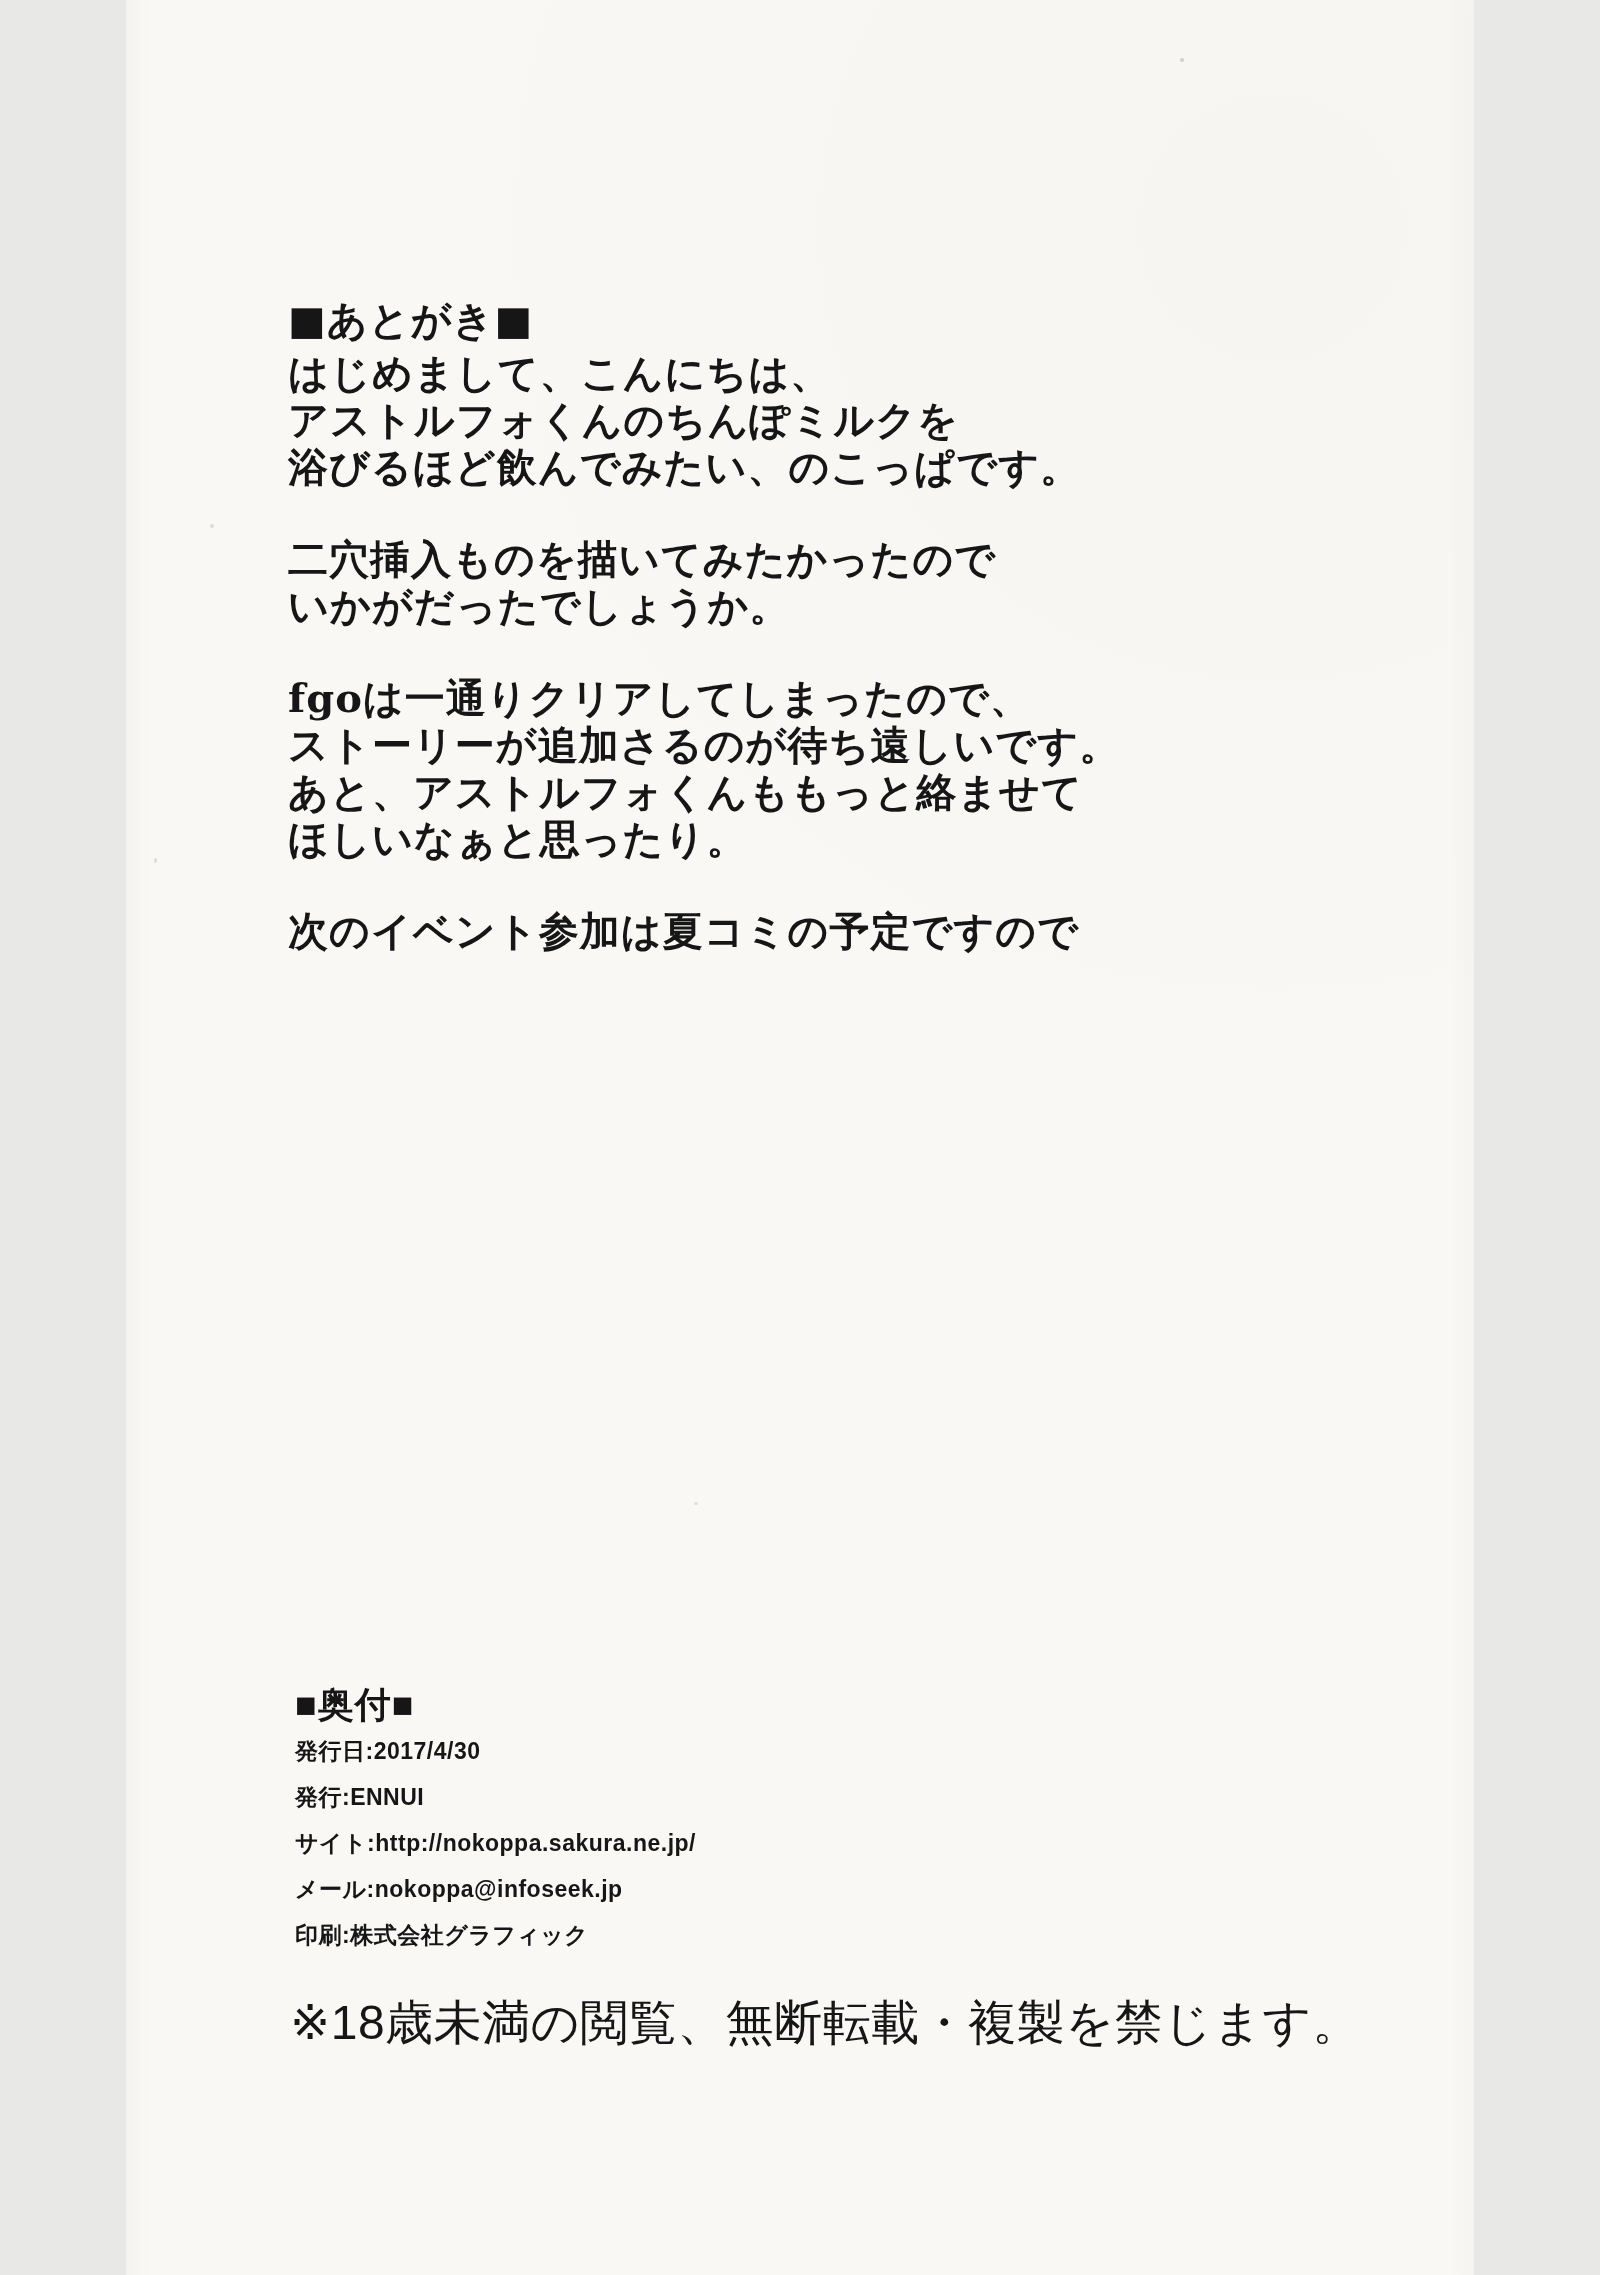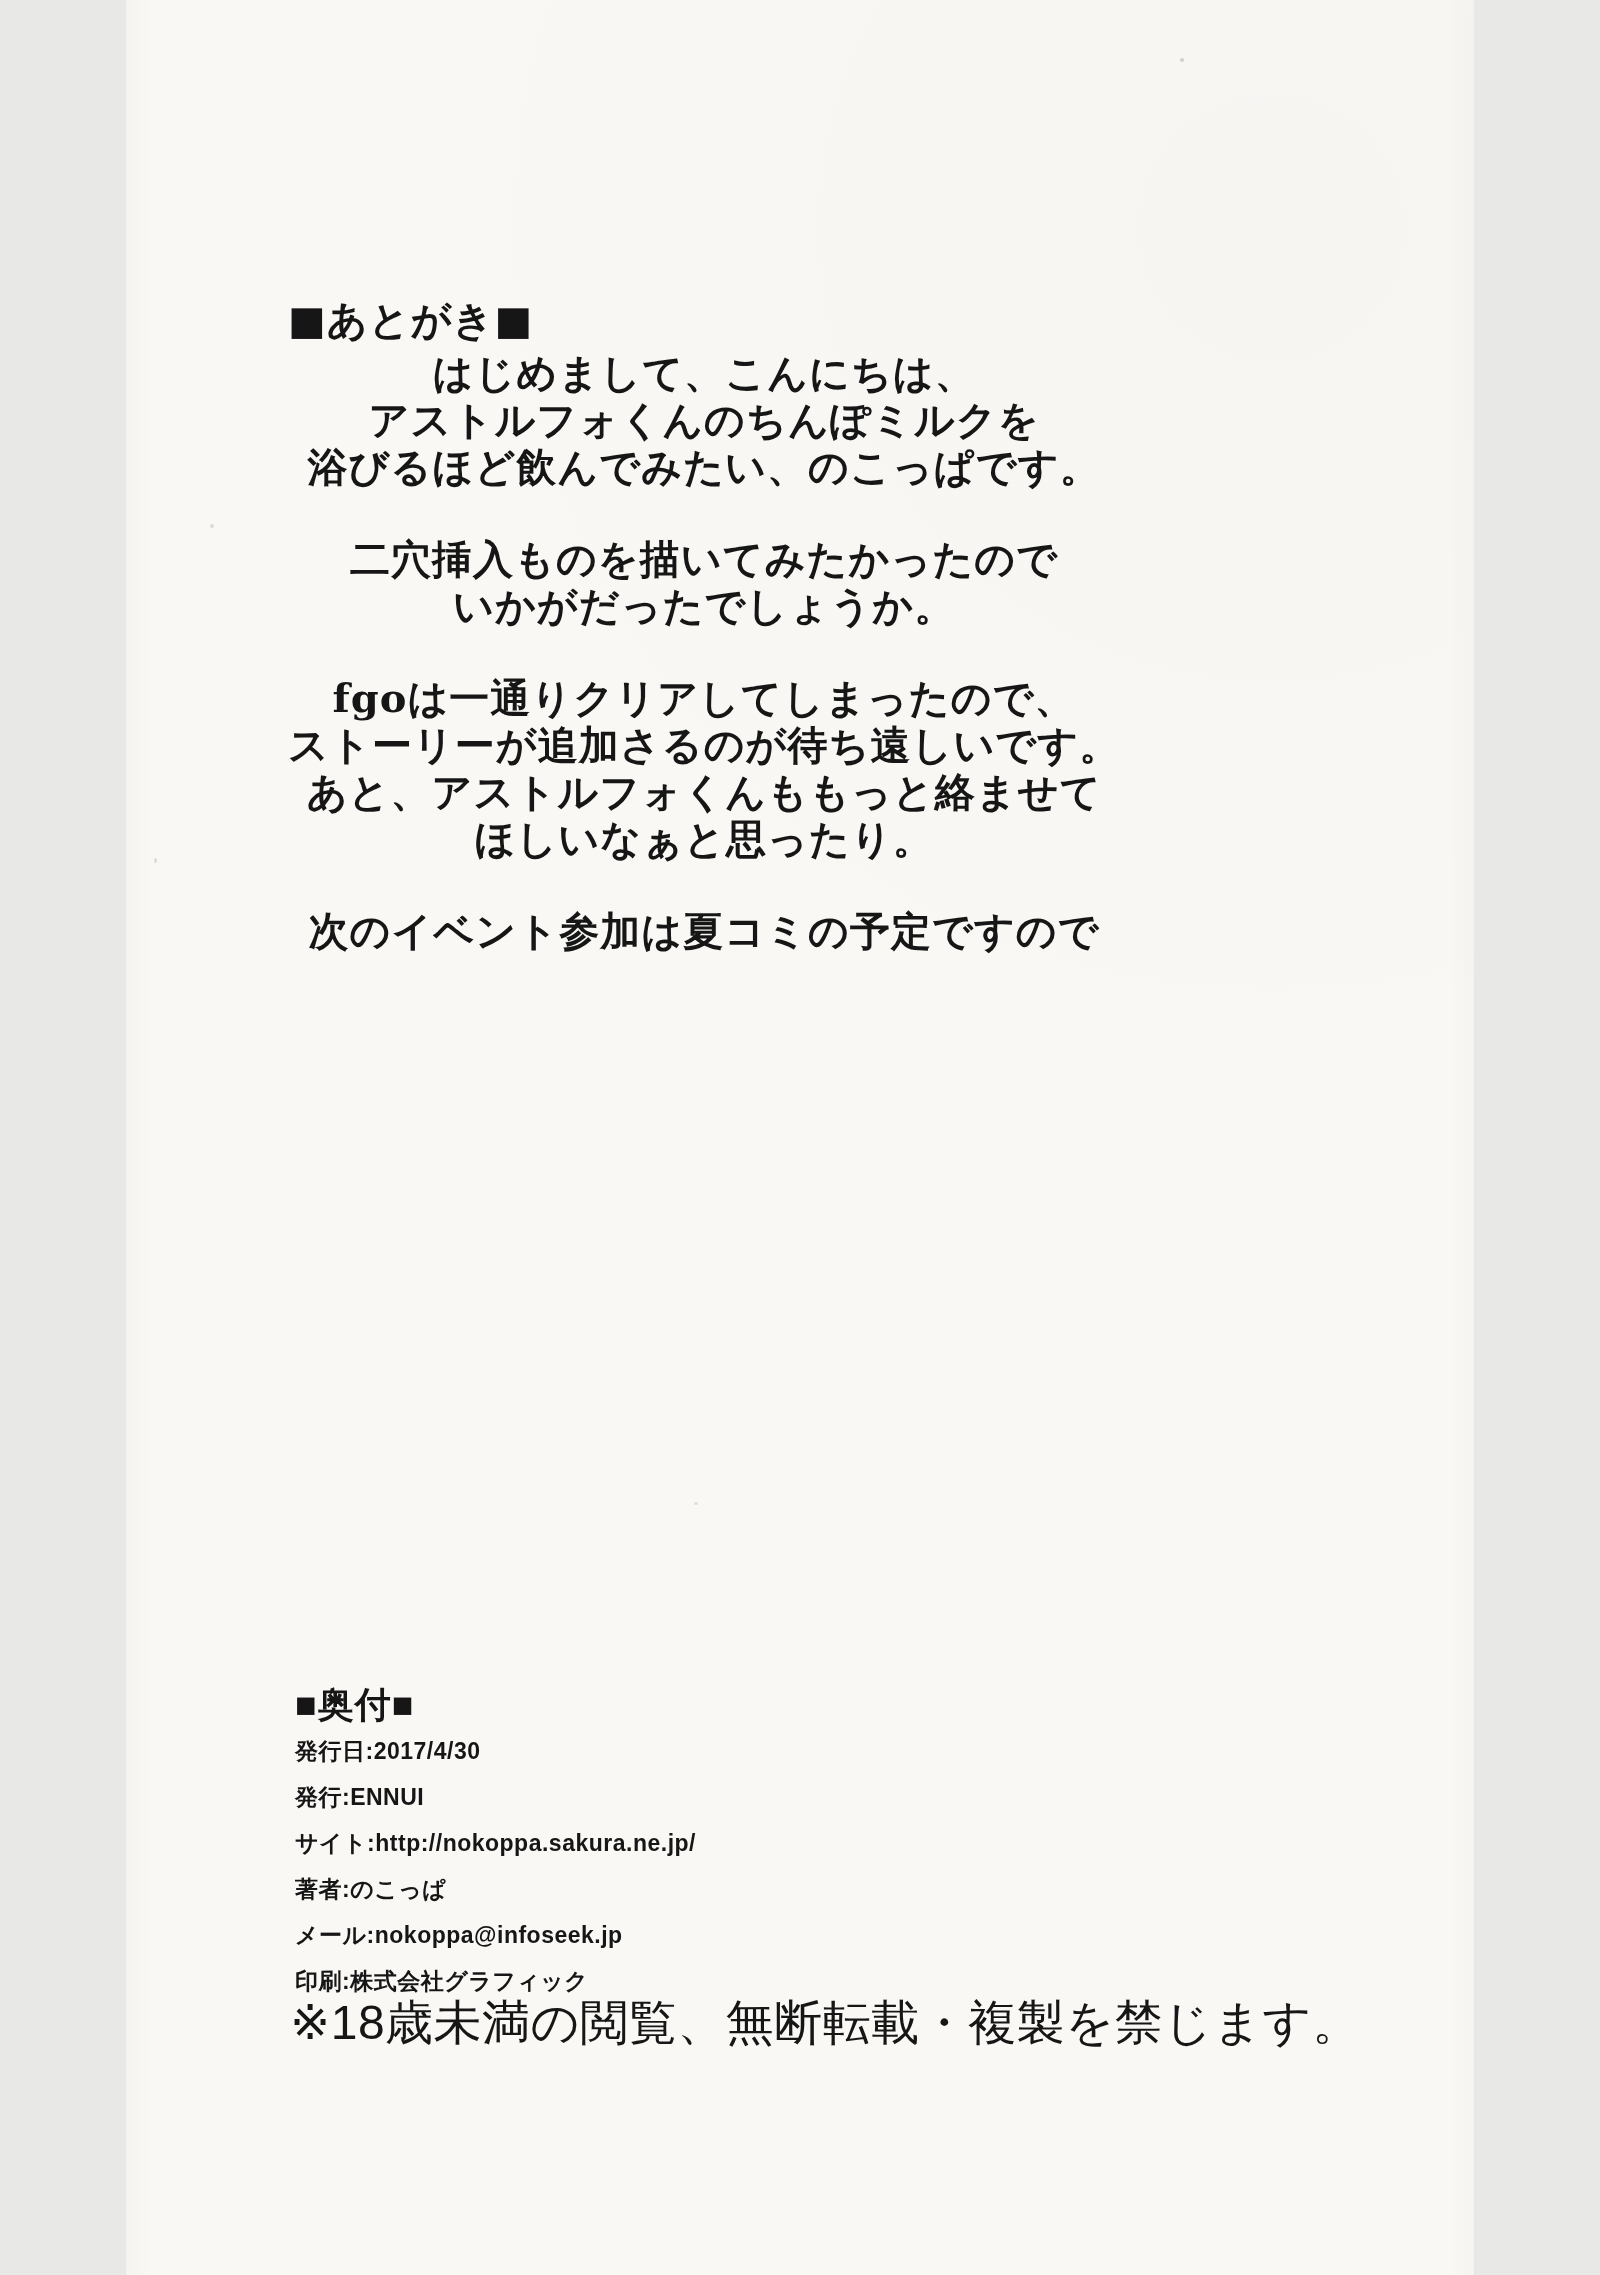--- a/index.html
+++ b/index.html
@@ -40,21 +40,20 @@
   }
   .afterword .para {
     margin: 0 0 45px 0;
   }
   .afterword .line {
     font-size: 40px;
     line-height: 47px;
     font-weight: 600;
     letter-spacing: 1px;
     white-space: nowrap;
-    text-align: center;
   }
   .colophon {
     position: absolute;
     left: 155px;
     top: 1682px;
   }
   .colophon .heading {
     font-size: 36px;
     line-height: 46px;
     font-weight: 700;
@@ -129,21 +128,20 @@
     <div class="para">
       <div class="line">次のイベント参加は夏コミの予定ですので</div>
     </div>
   </section>
 
   <section class="colophon sans">
     <div class="heading">■奥付■</div>
     <div class="line">発行日:2017/4/30</div>
     <div class="line">発行:ENNUI</div>
     <div class="line">サイト:http://nokoppa.sakura.ne.jp/</div>
-    <div class="line">著者:のこっぱ</div>
     <div class="line">メール:nokoppa@infoseek.jp</div>
     <div class="line">印刷:株式会社グラフィック</div>
   </section>
 
   <div class="disclaimer sans">※18歳未満の閲覧、無断転載・複製を禁じます。</div>
 
   <div class="page-number sans">20</div>
 
   <div class="speck s1"></div>
   <div class="speck s2"></div>

